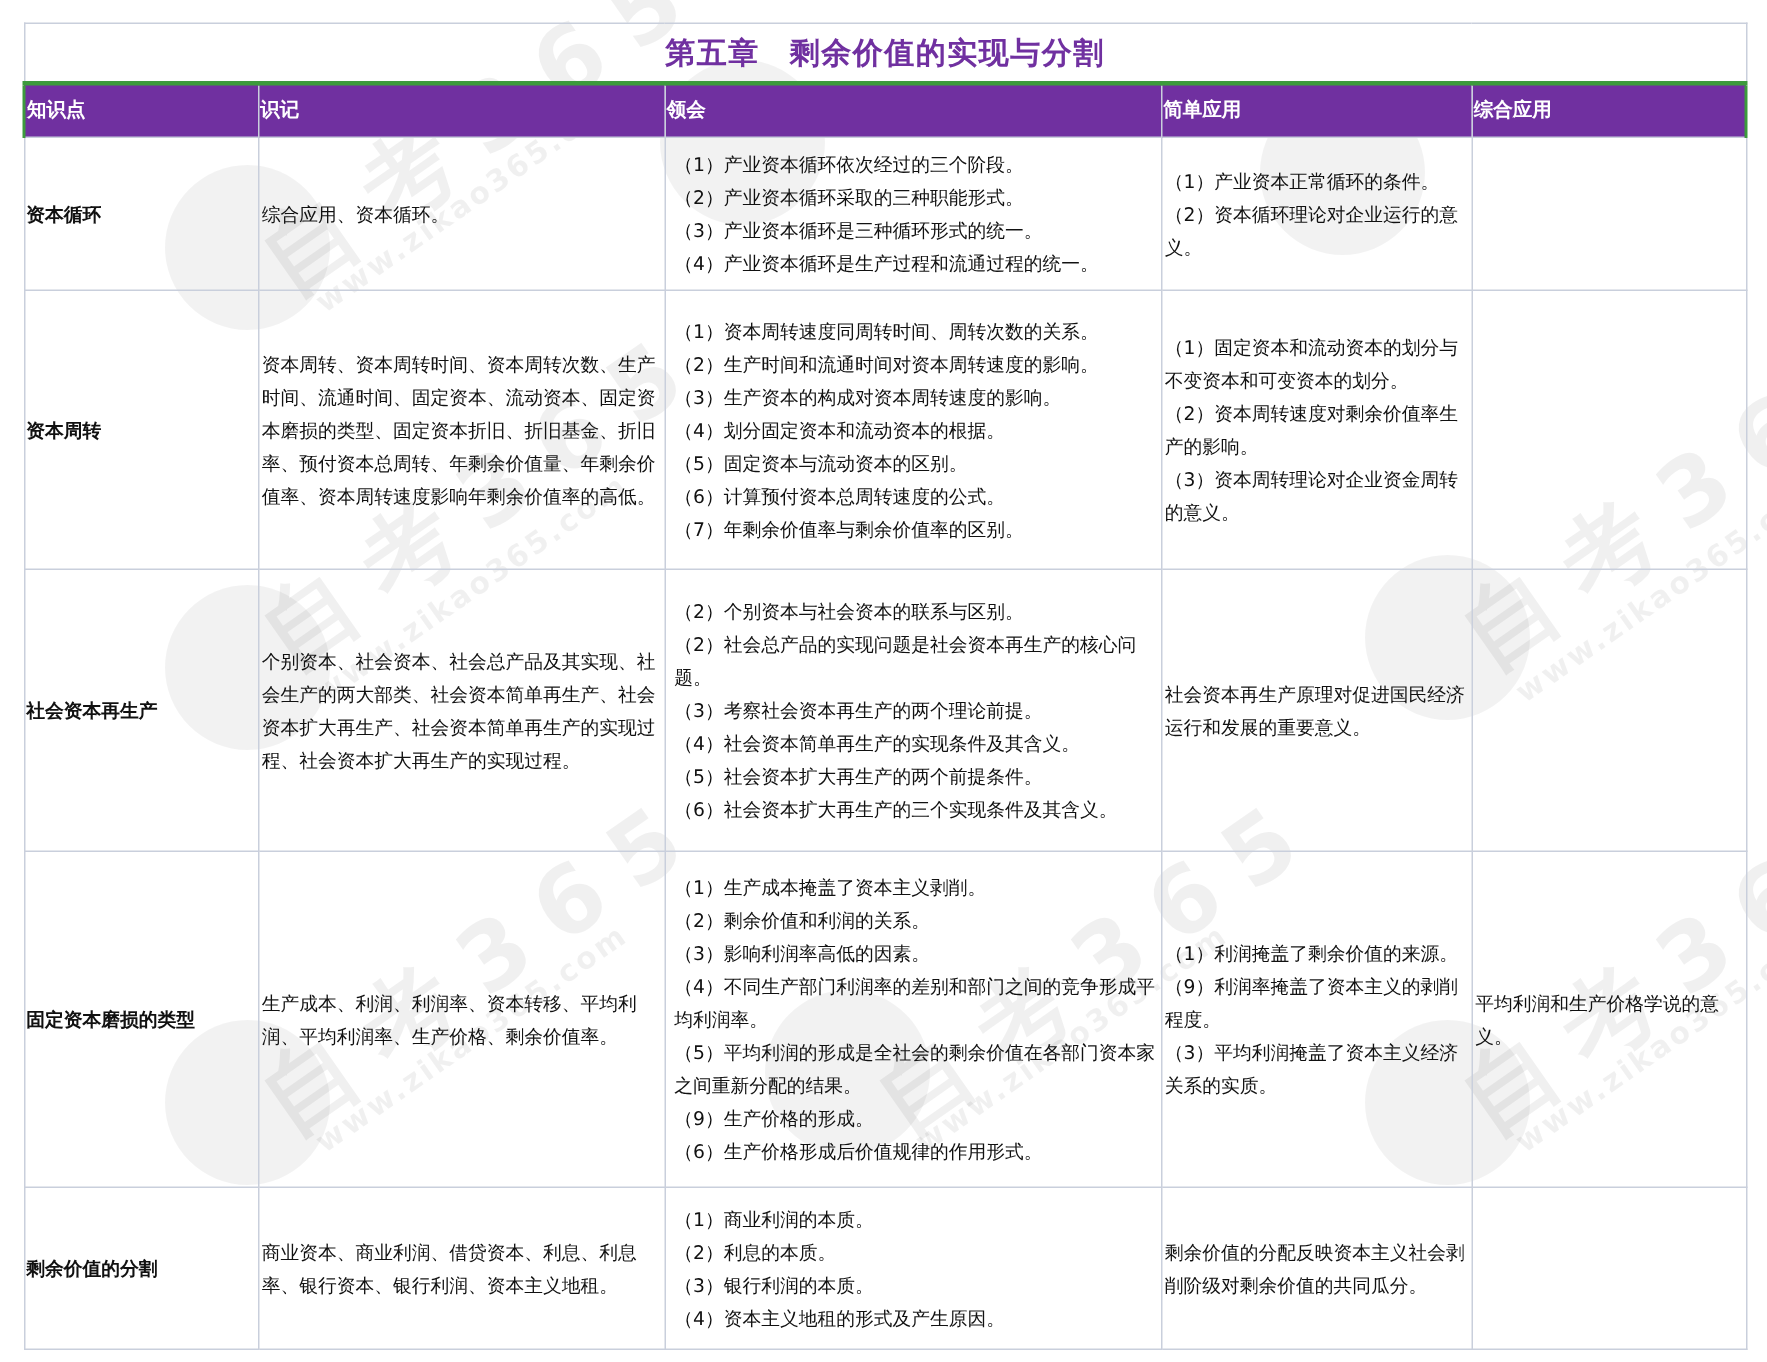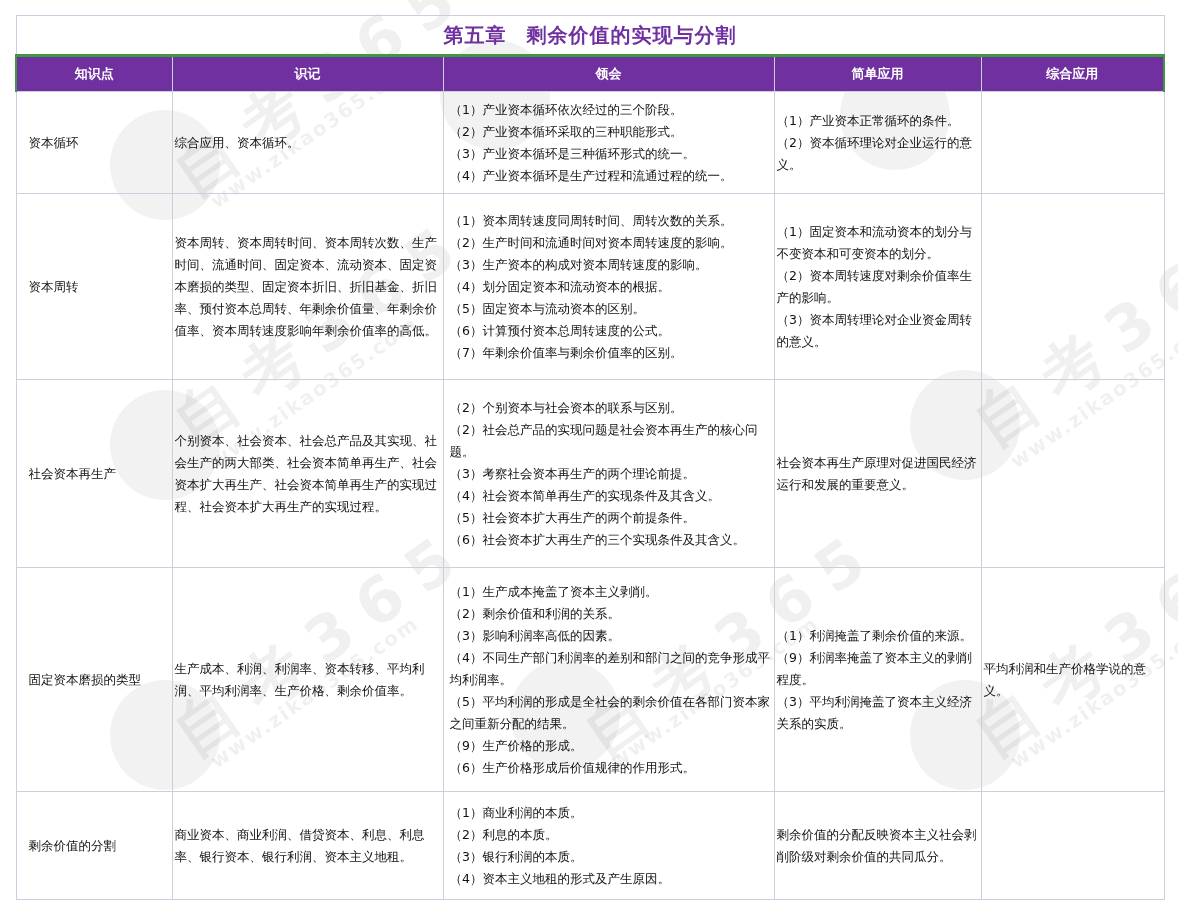--- a/index.html
+++ b/index.html
@@ -25,26 +25,26 @@
   }
   table.main td, table.main th { border: 1px solid #c9cfdc; vertical-align: middle; }
   .title-cell {
     height: 36px; text-align: center; font-size: 20px; font-weight: bold;
     color: #7030a0; border-bottom: 3px solid #3c9a3c !important;
     letter-spacing: 1px;
   }
   .title-cell span.gap { display: inline-block; width: 20px; }
   th.hdr {
     background: #7030a0; color: #fff; font-weight: bold; font-size: 13px;
-    height: 32px; text-align: center; border: 1px solid #ffffff;
+    height: 32px; text-align: left; border: 1px solid #ffffff;
     border-top: none;
   }
   th.hdr.first { border-left: 2px solid #3c9a3c; }
   th.hdr.last { border-right: 2px solid #3c9a3c; }
-  td.topic { font-weight: normal; padding-left: 12px; }
+  td.topic { font-weight: bold; padding-left: 1px; }
   td.cell { padding: 4px 2px; }
   .line { display: block; }
   .line.indent { padding-left: 4px; }
 </style>
 </head>
 <body>
 
 <div class="wm-circle" style="left:110px;top:110px;"></div>
 <div class="watermark wm-big" style="left:150px;top:40px;">自考365</div>
 <div class="watermark wm-small" style="left:190px;top:120px;">www.zikao365.com</div>

